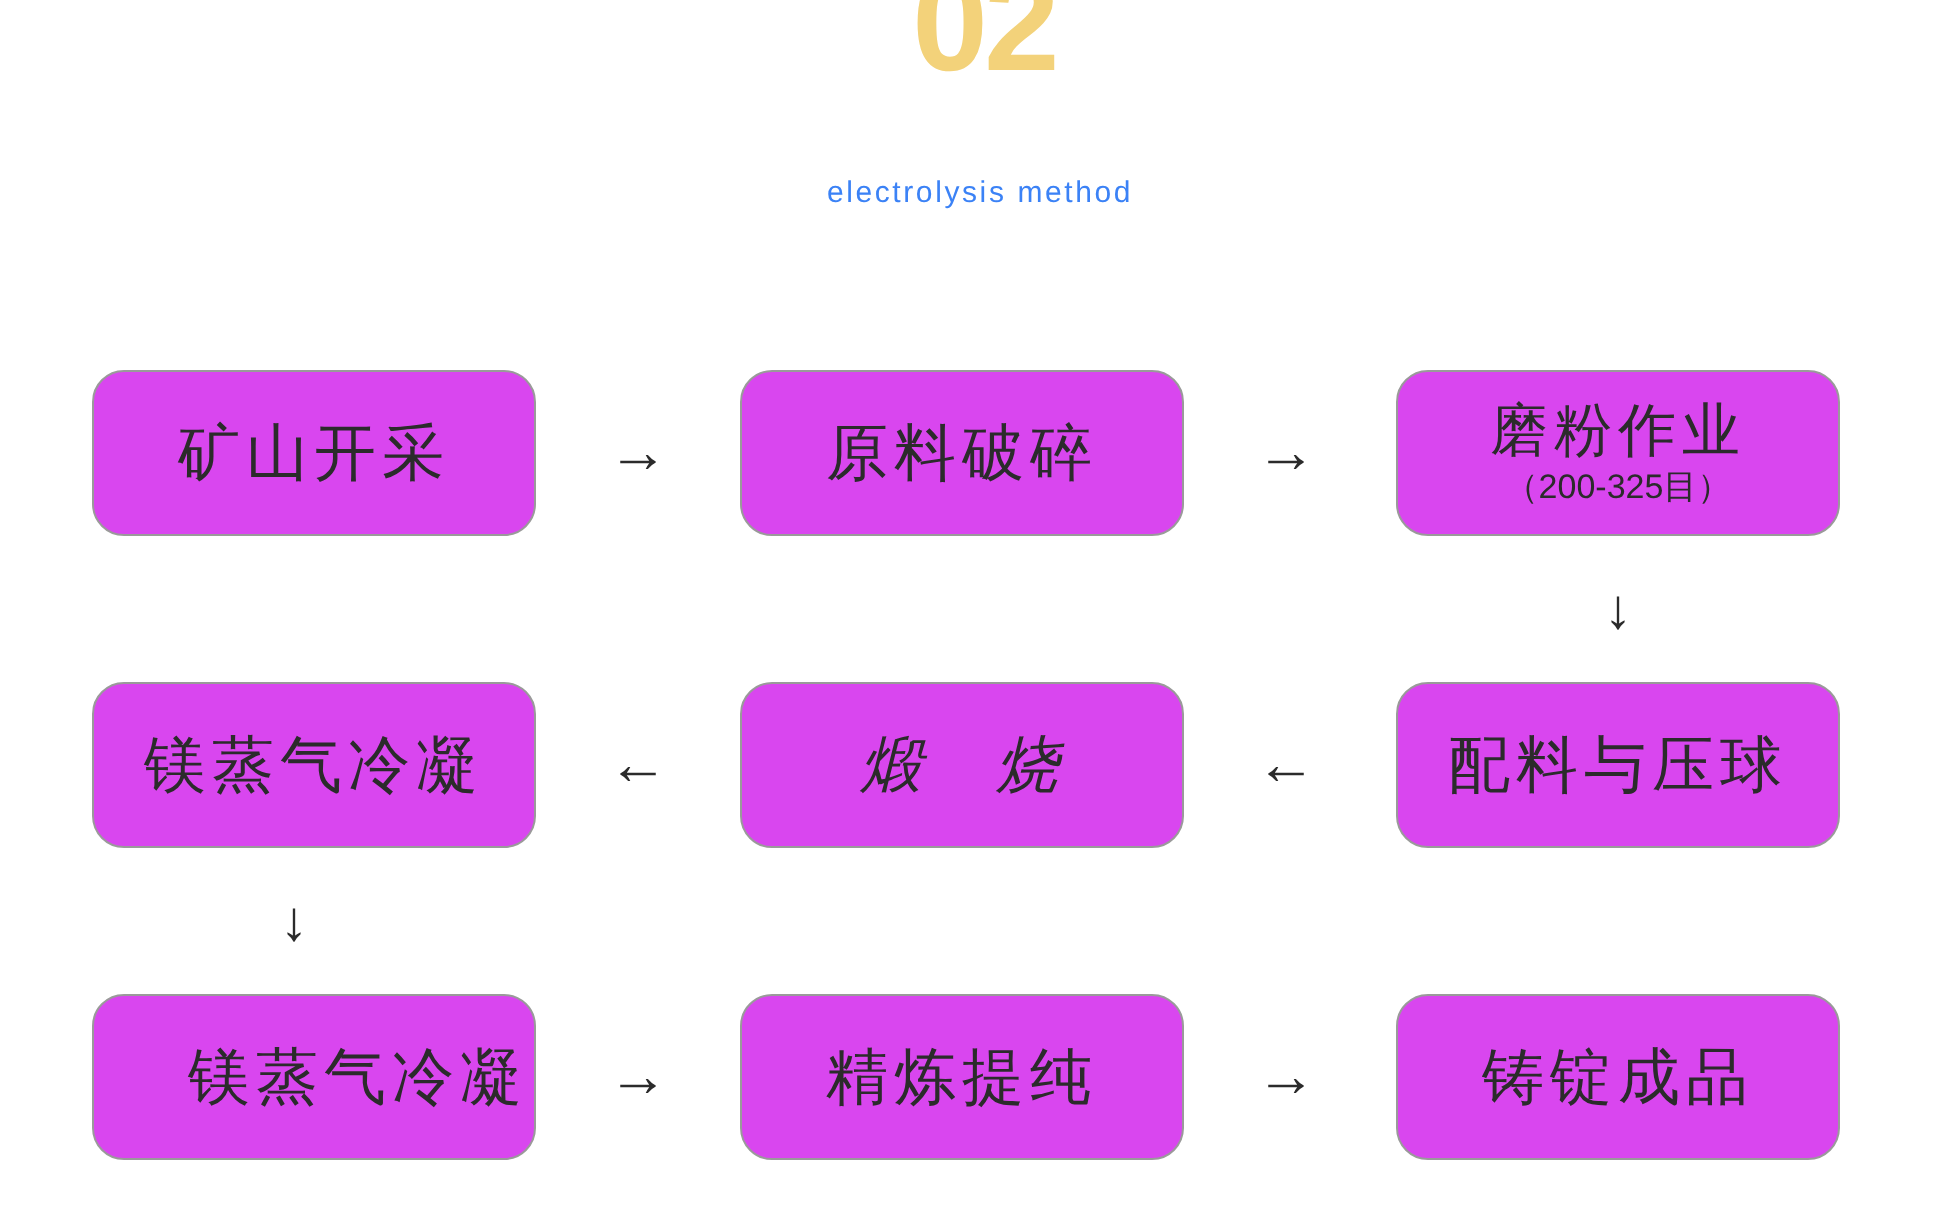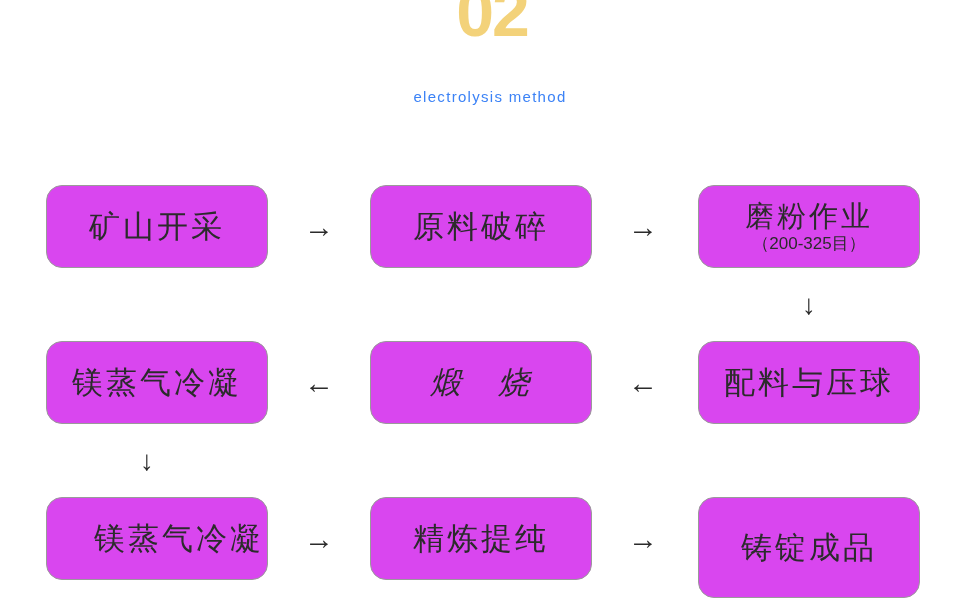--- a/index.html
+++ b/index.html
@@ -173,17 +173,17 @@
   </div>
 
   <div class="connector" style="left:288px; top:347px; width:62px; height:83px;">→</div>
 
   <div class="node" style="left:370px; top:347px; width:222px; height:83px;">
     <div class="line1">精炼提纯</div>
   </div>
 
   <div class="connector" style="left:612px; top:347px; width:62px; height:83px;">→</div>
 
-  <div class="node" style="left:698px; top:347px; width:222px; height:101px;">
+  <div class="node" style="left:698px; top:347px; width:222px; height:83px;">
     <div class="line1">铸锭成品</div>
   </div>
 
 </div>
 
 </body></html>

